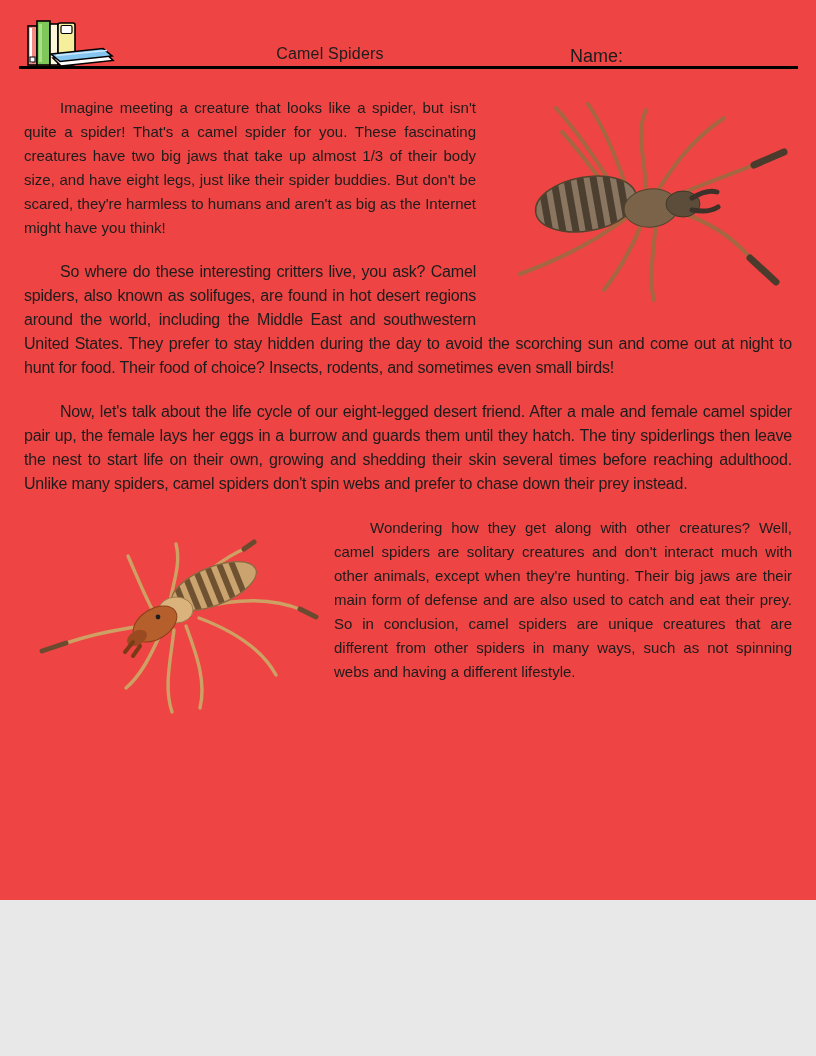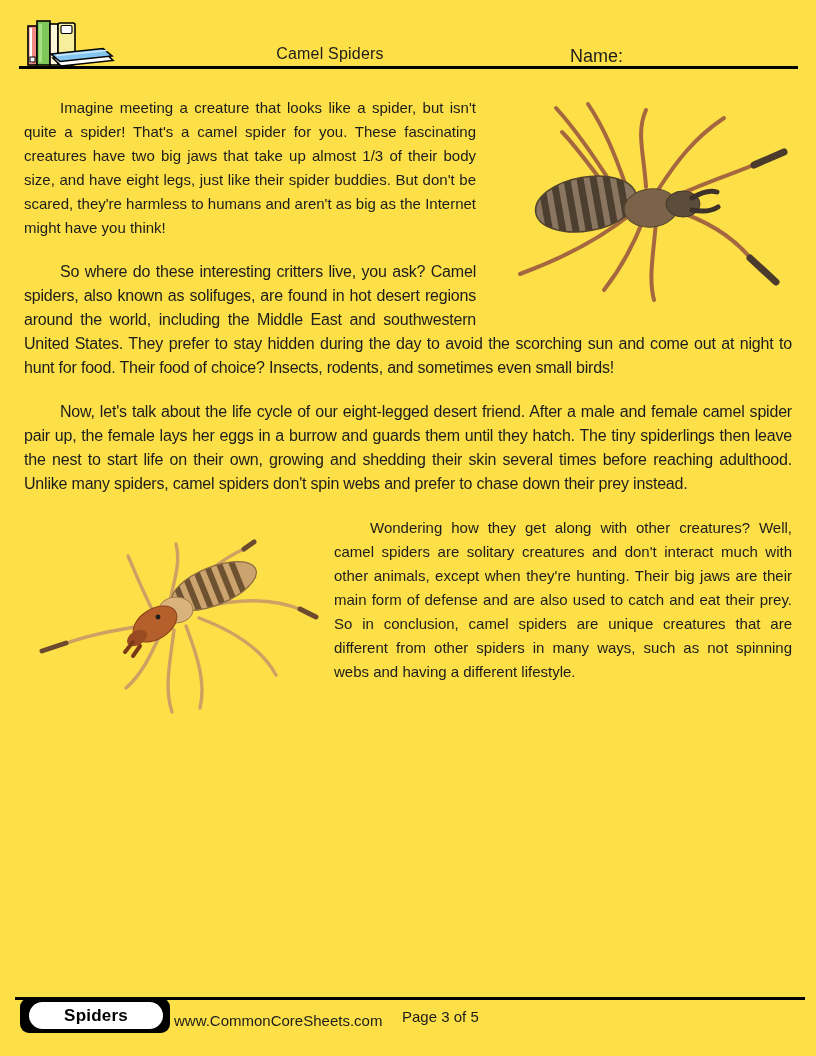--- a/index.html
+++ b/index.html
@@ -1,21 +1,21 @@
 <!DOCTYPE html>
 <html><head>
 <meta charset="utf-8">
 <style>
   html, body { margin: 0; padding: 0; background: #e8e8e8; }
   .page {
     position: relative;
     width: 816px;
-    height: 1056px;
+    height: 900px;
     margin: 0 auto;
-    background: #fde047;
+    background: #ef4444;
     font-family: "Liberation Sans", sans-serif;
     color: #1c1c1c;
     overflow: hidden;
   }
 
   
   .books-icon { position: absolute; left: 25px; top: 11px; width: 90px; height: 56px; }
   .doc-title {
     position: absolute; left: 240px; top: 45px; width: 180px;
     text-align: center; font-size: 16px; font-weight: 500; letter-spacing: 0.2px;

